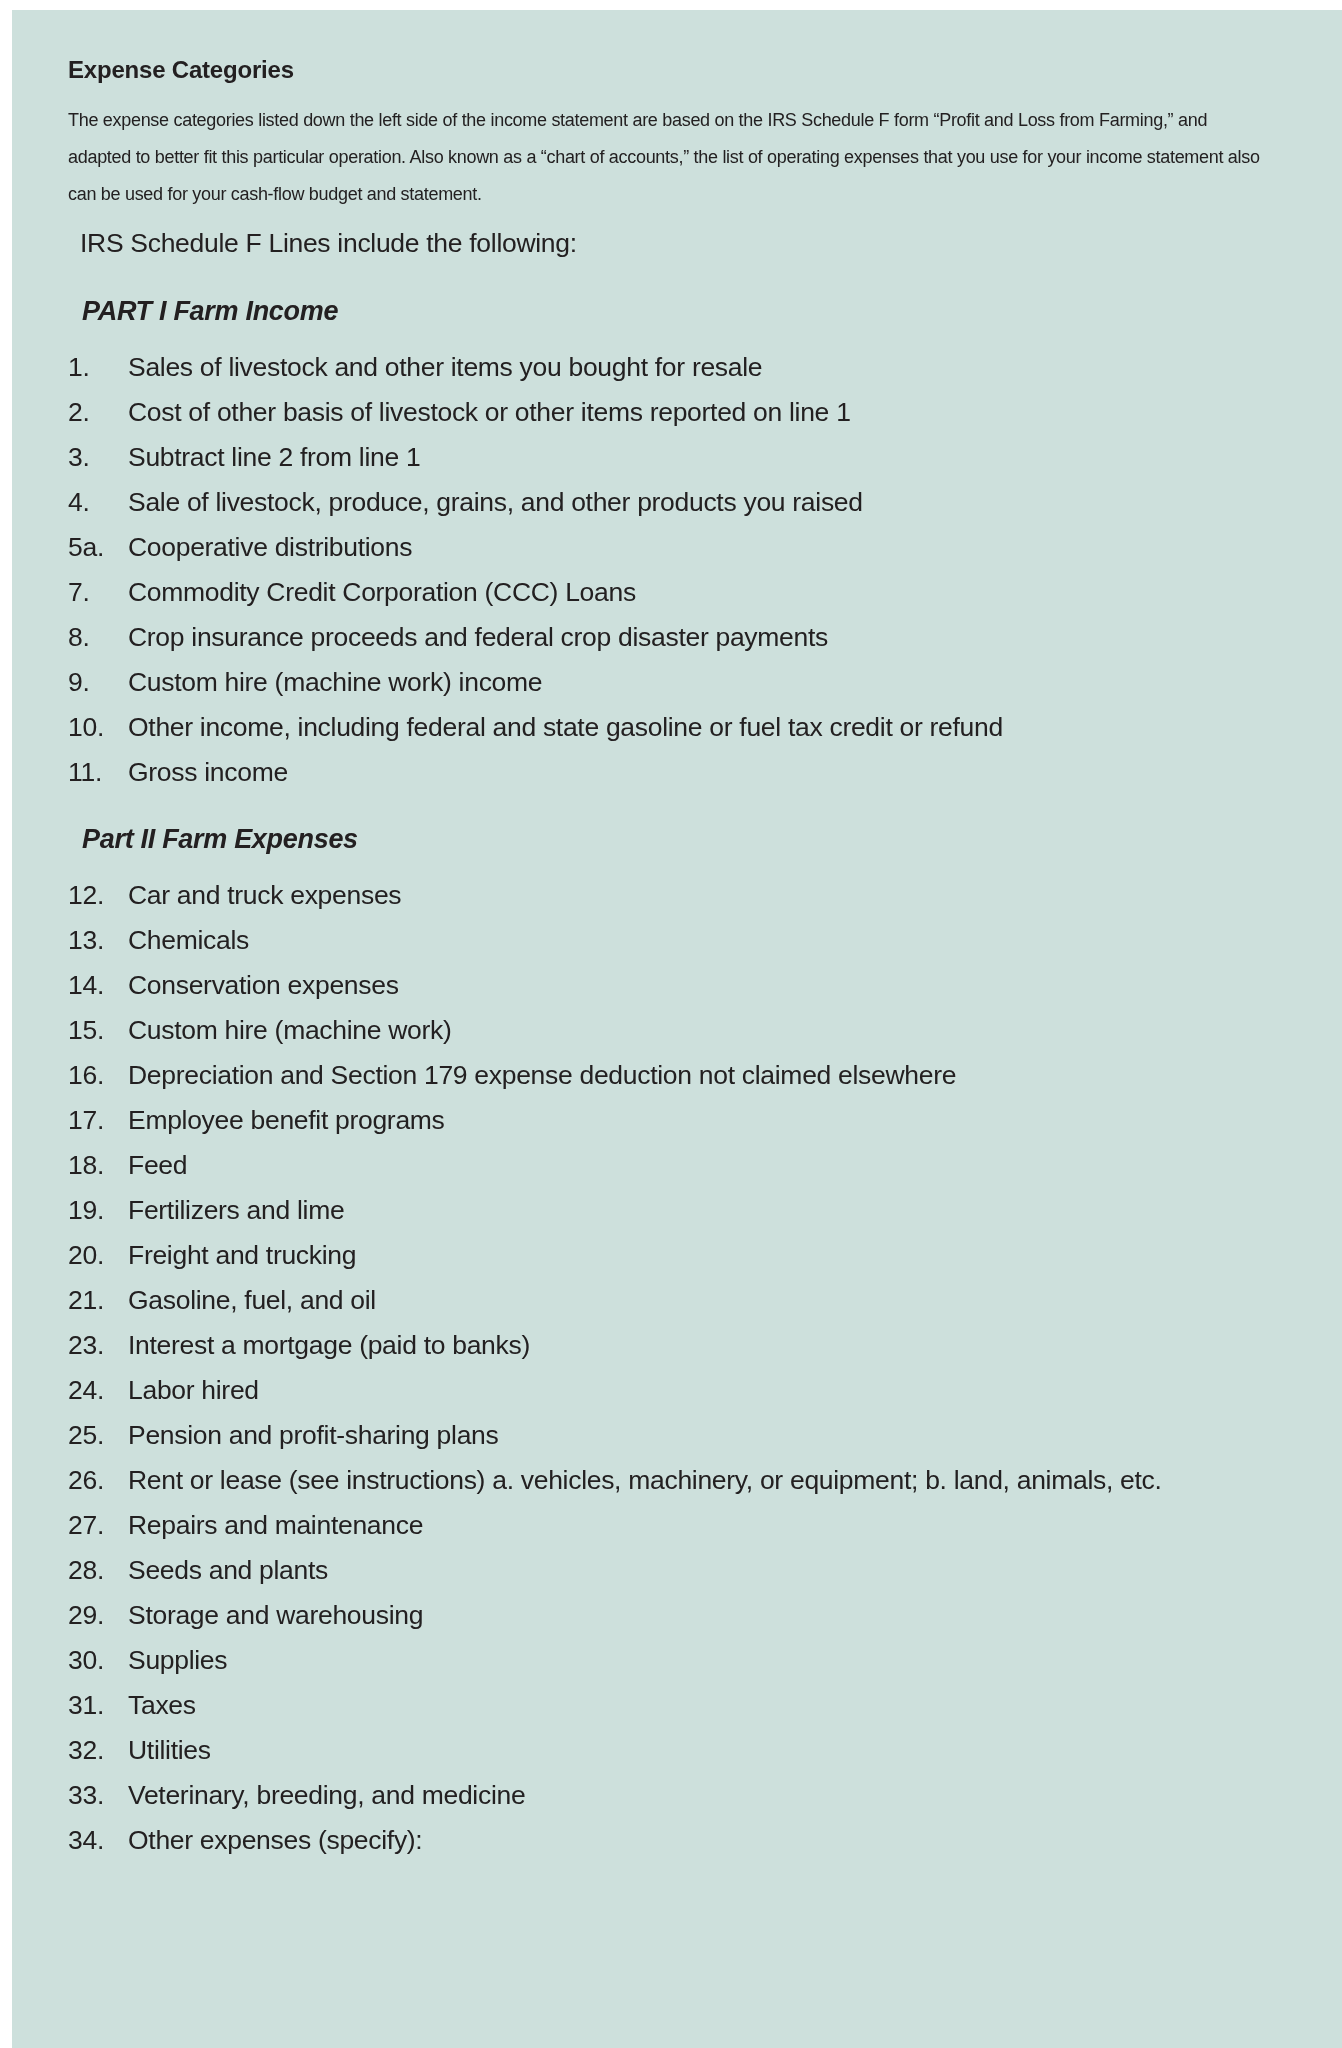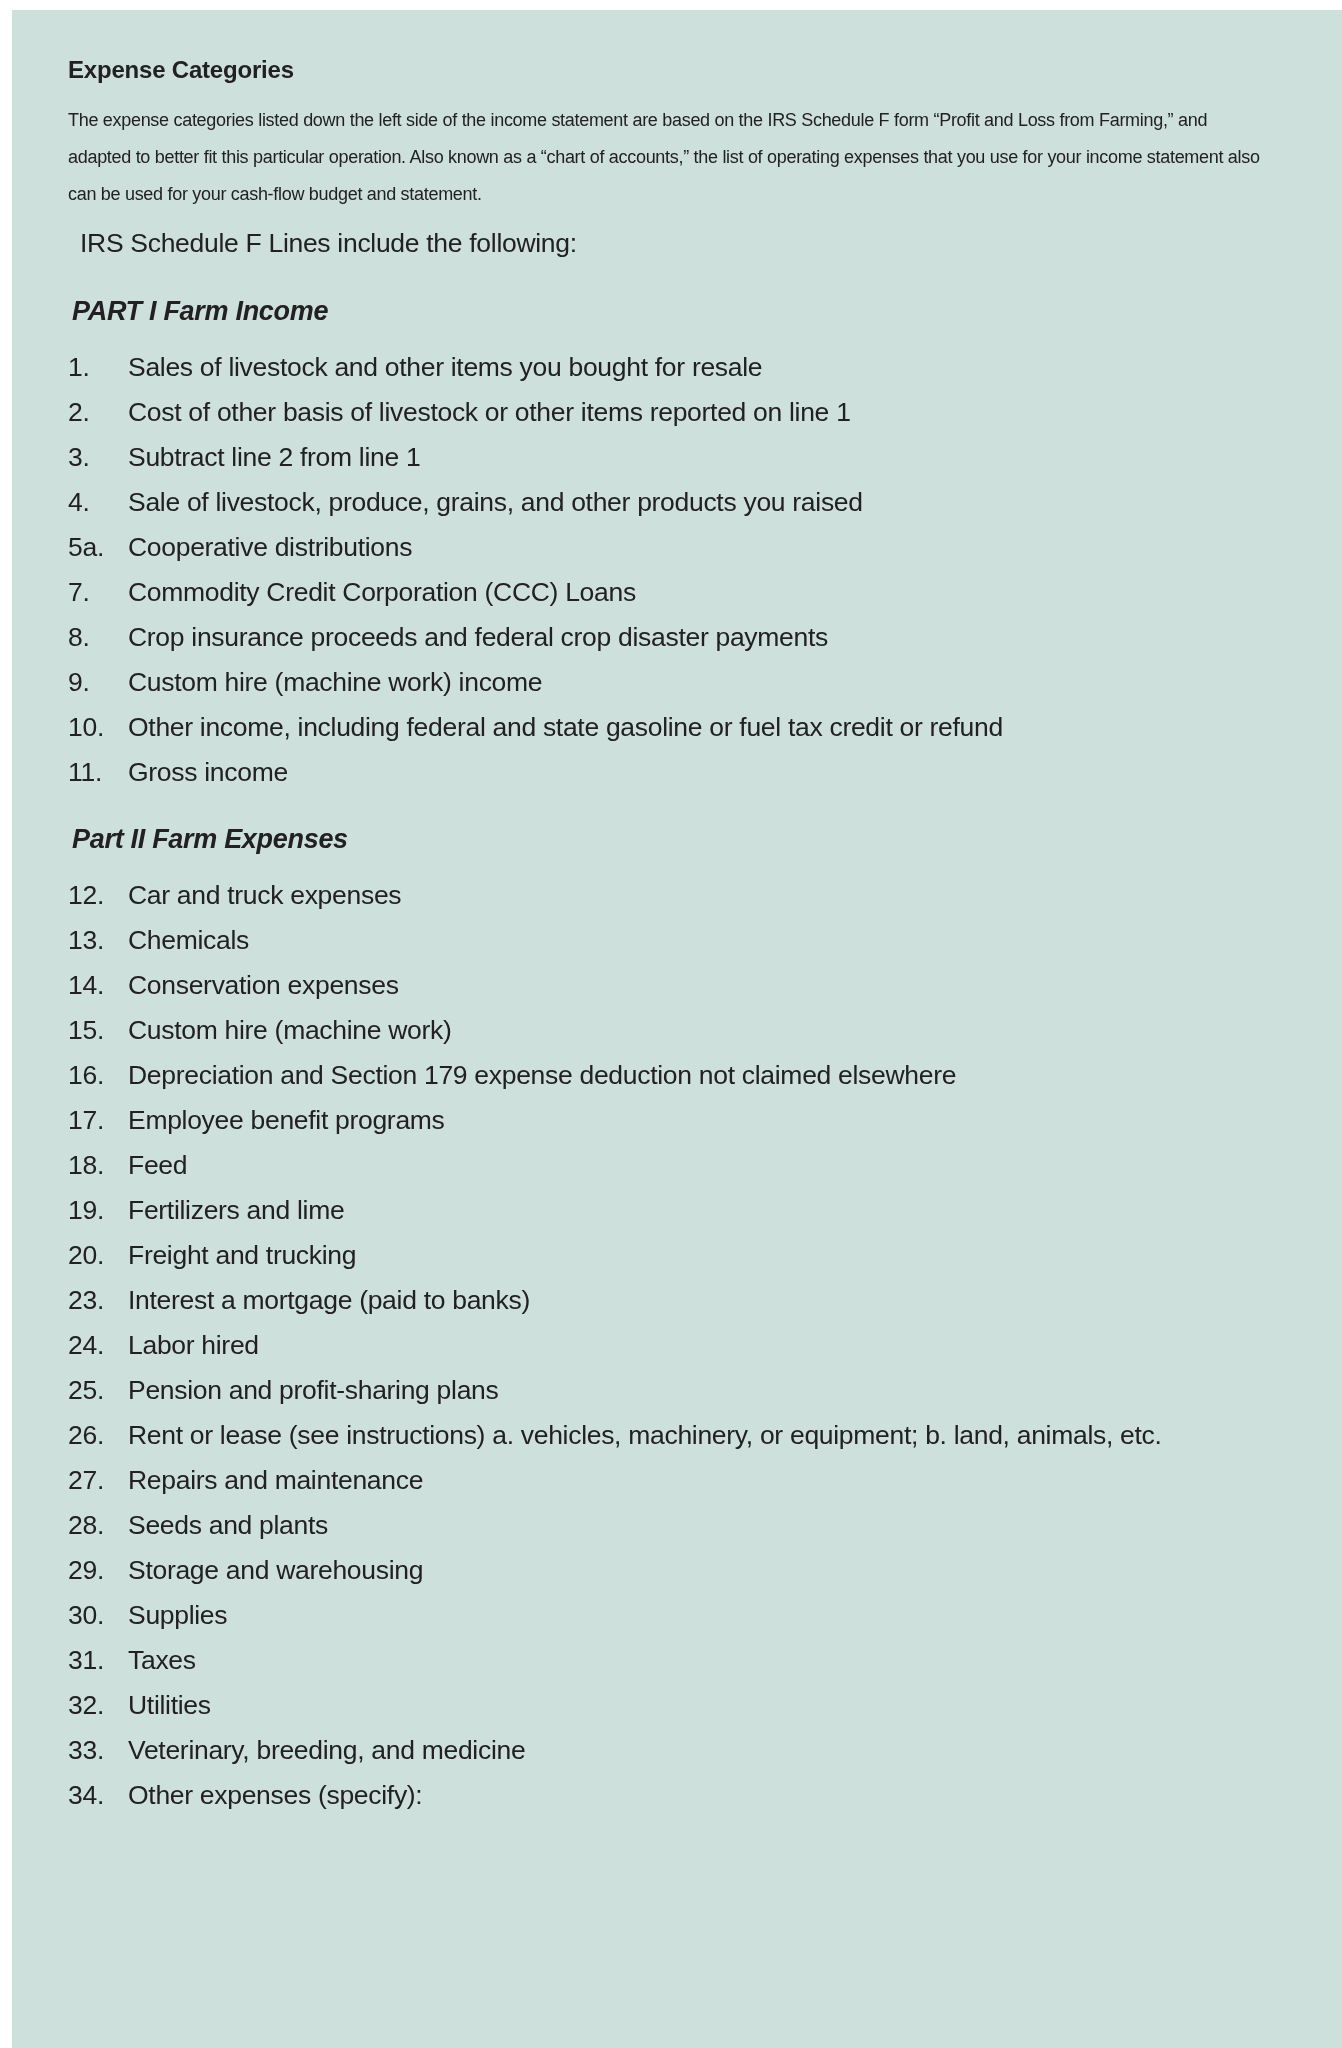--- a/index.html
+++ b/index.html
@@ -36,21 +36,21 @@
     line-height: 37px;
     letter-spacing: -0.3px;
     margin: 12px;
   }
   .section { margin-top: 34px; }
   .section-heading {
     font-size: 27px;
     font-weight: bold;
     font-style: italic;
     letter-spacing: -0.3px;
-    margin: 0 0 22px 4px;
+    margin: 0 0 22px 14px;
   }
   .item {
     display: flex;
     align-items: flex-start;
     font-size: 26.5px;
     line-height: 36px;
     letter-spacing: -0.3px;
     margin-bottom: 9px;
   }
   .item .num {
@@ -145,20 +145,24 @@
         </div>
         <div class="item">
           <span class="num">19.</span>
           <span class="txt">Fertilizers and lime</span>
         </div>
         <div class="item">
           <span class="num">20.</span>
           <span class="txt">Freight and trucking</span>
         </div>
         <div class="item">
+          <span class="num">21.</span>
+          <span class="txt">Gasoline, fuel, and oil</span>
+        </div>
+        <div class="item">
           <span class="num">23.</span>
           <span class="txt">Interest a mortgage (paid to banks)</span>
         </div>
         <div class="item">
           <span class="num">24.</span>
           <span class="txt">Labor hired</span>
         </div>
         <div class="item">
           <span class="num">25.</span>
           <span class="txt">Pension and profit-sharing plans</span>

